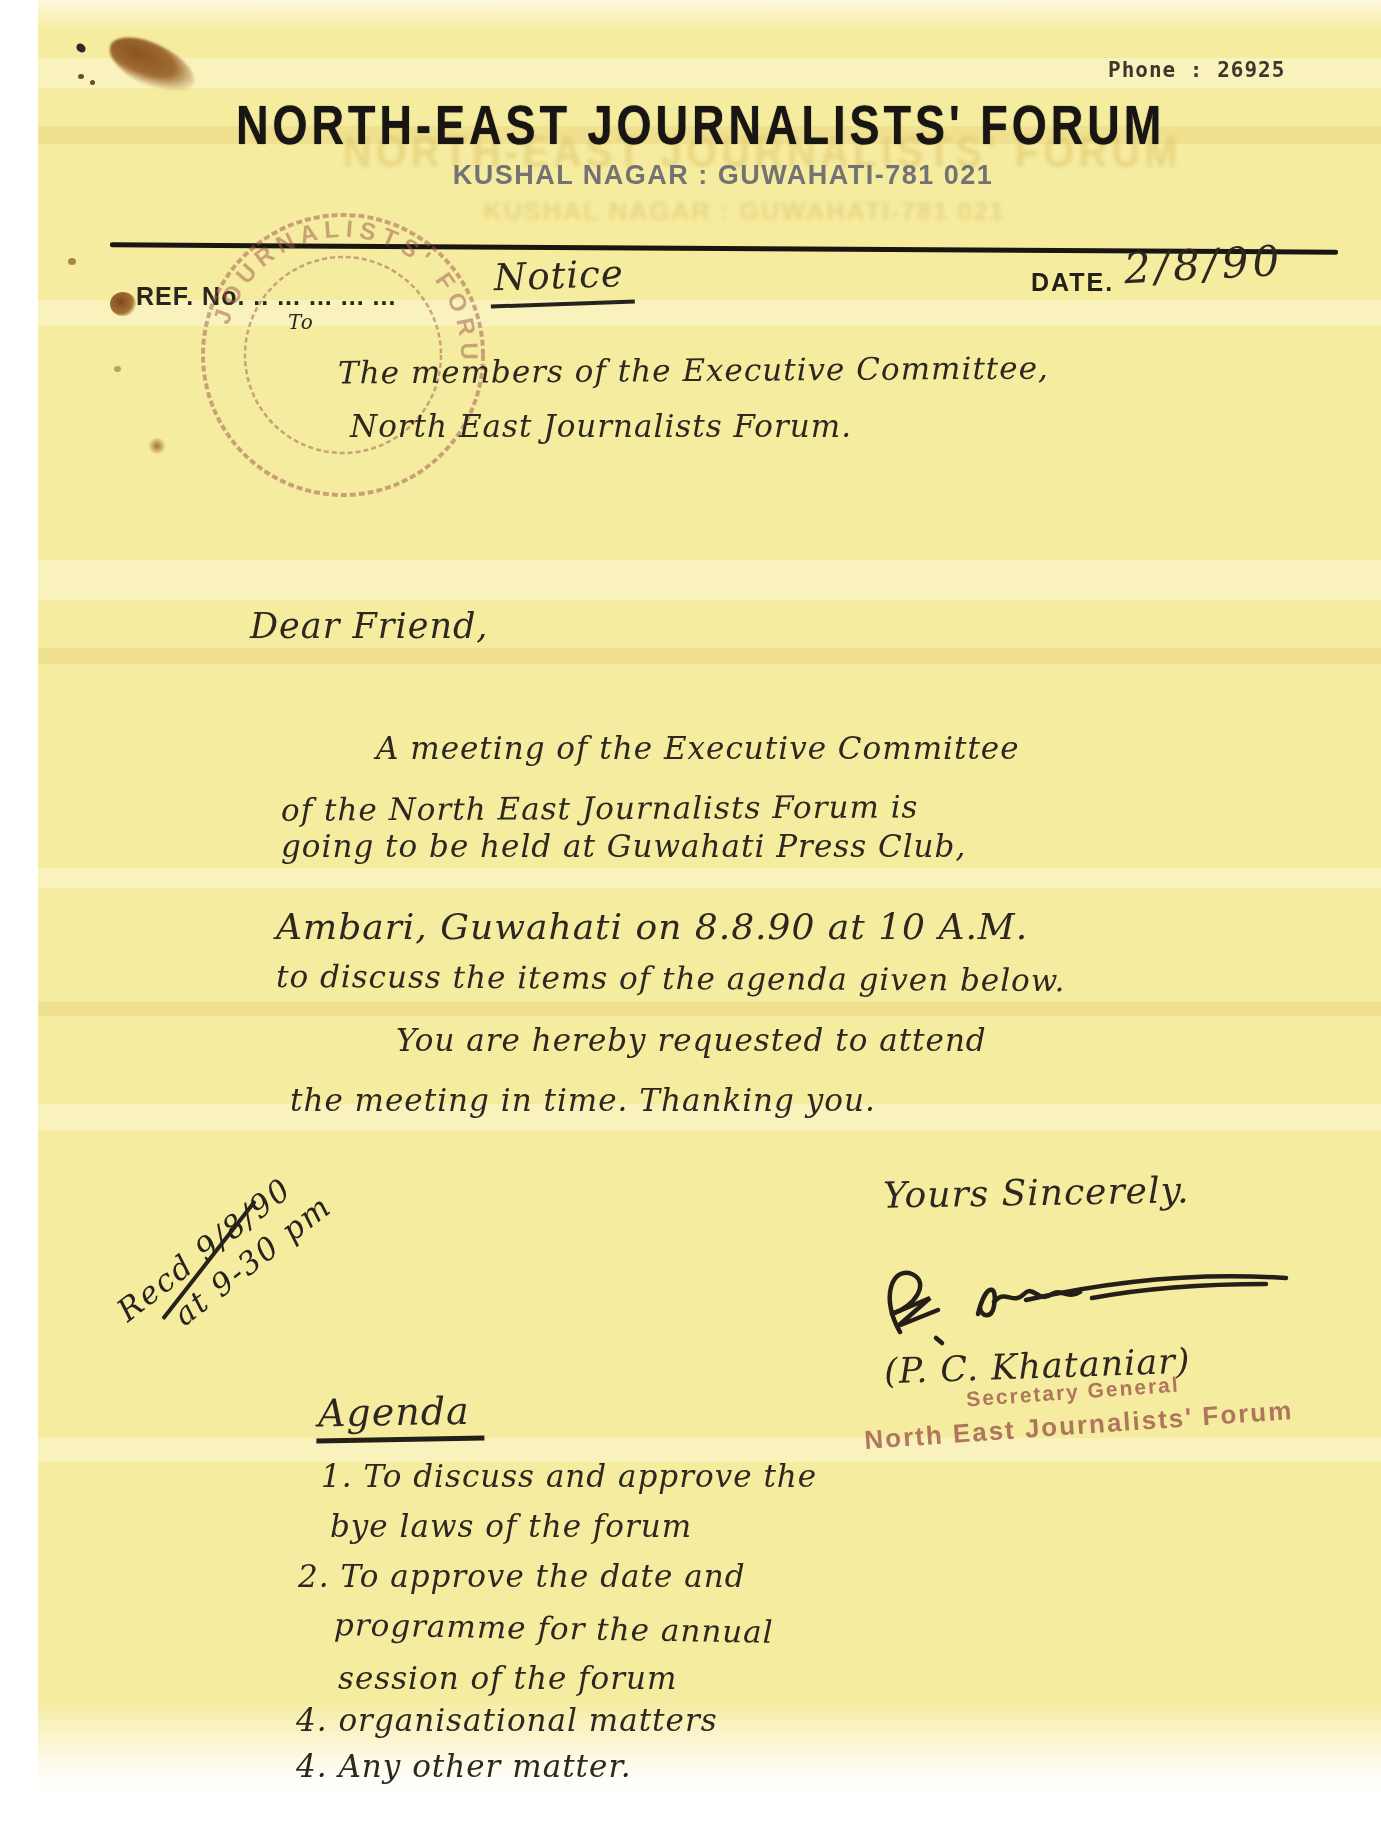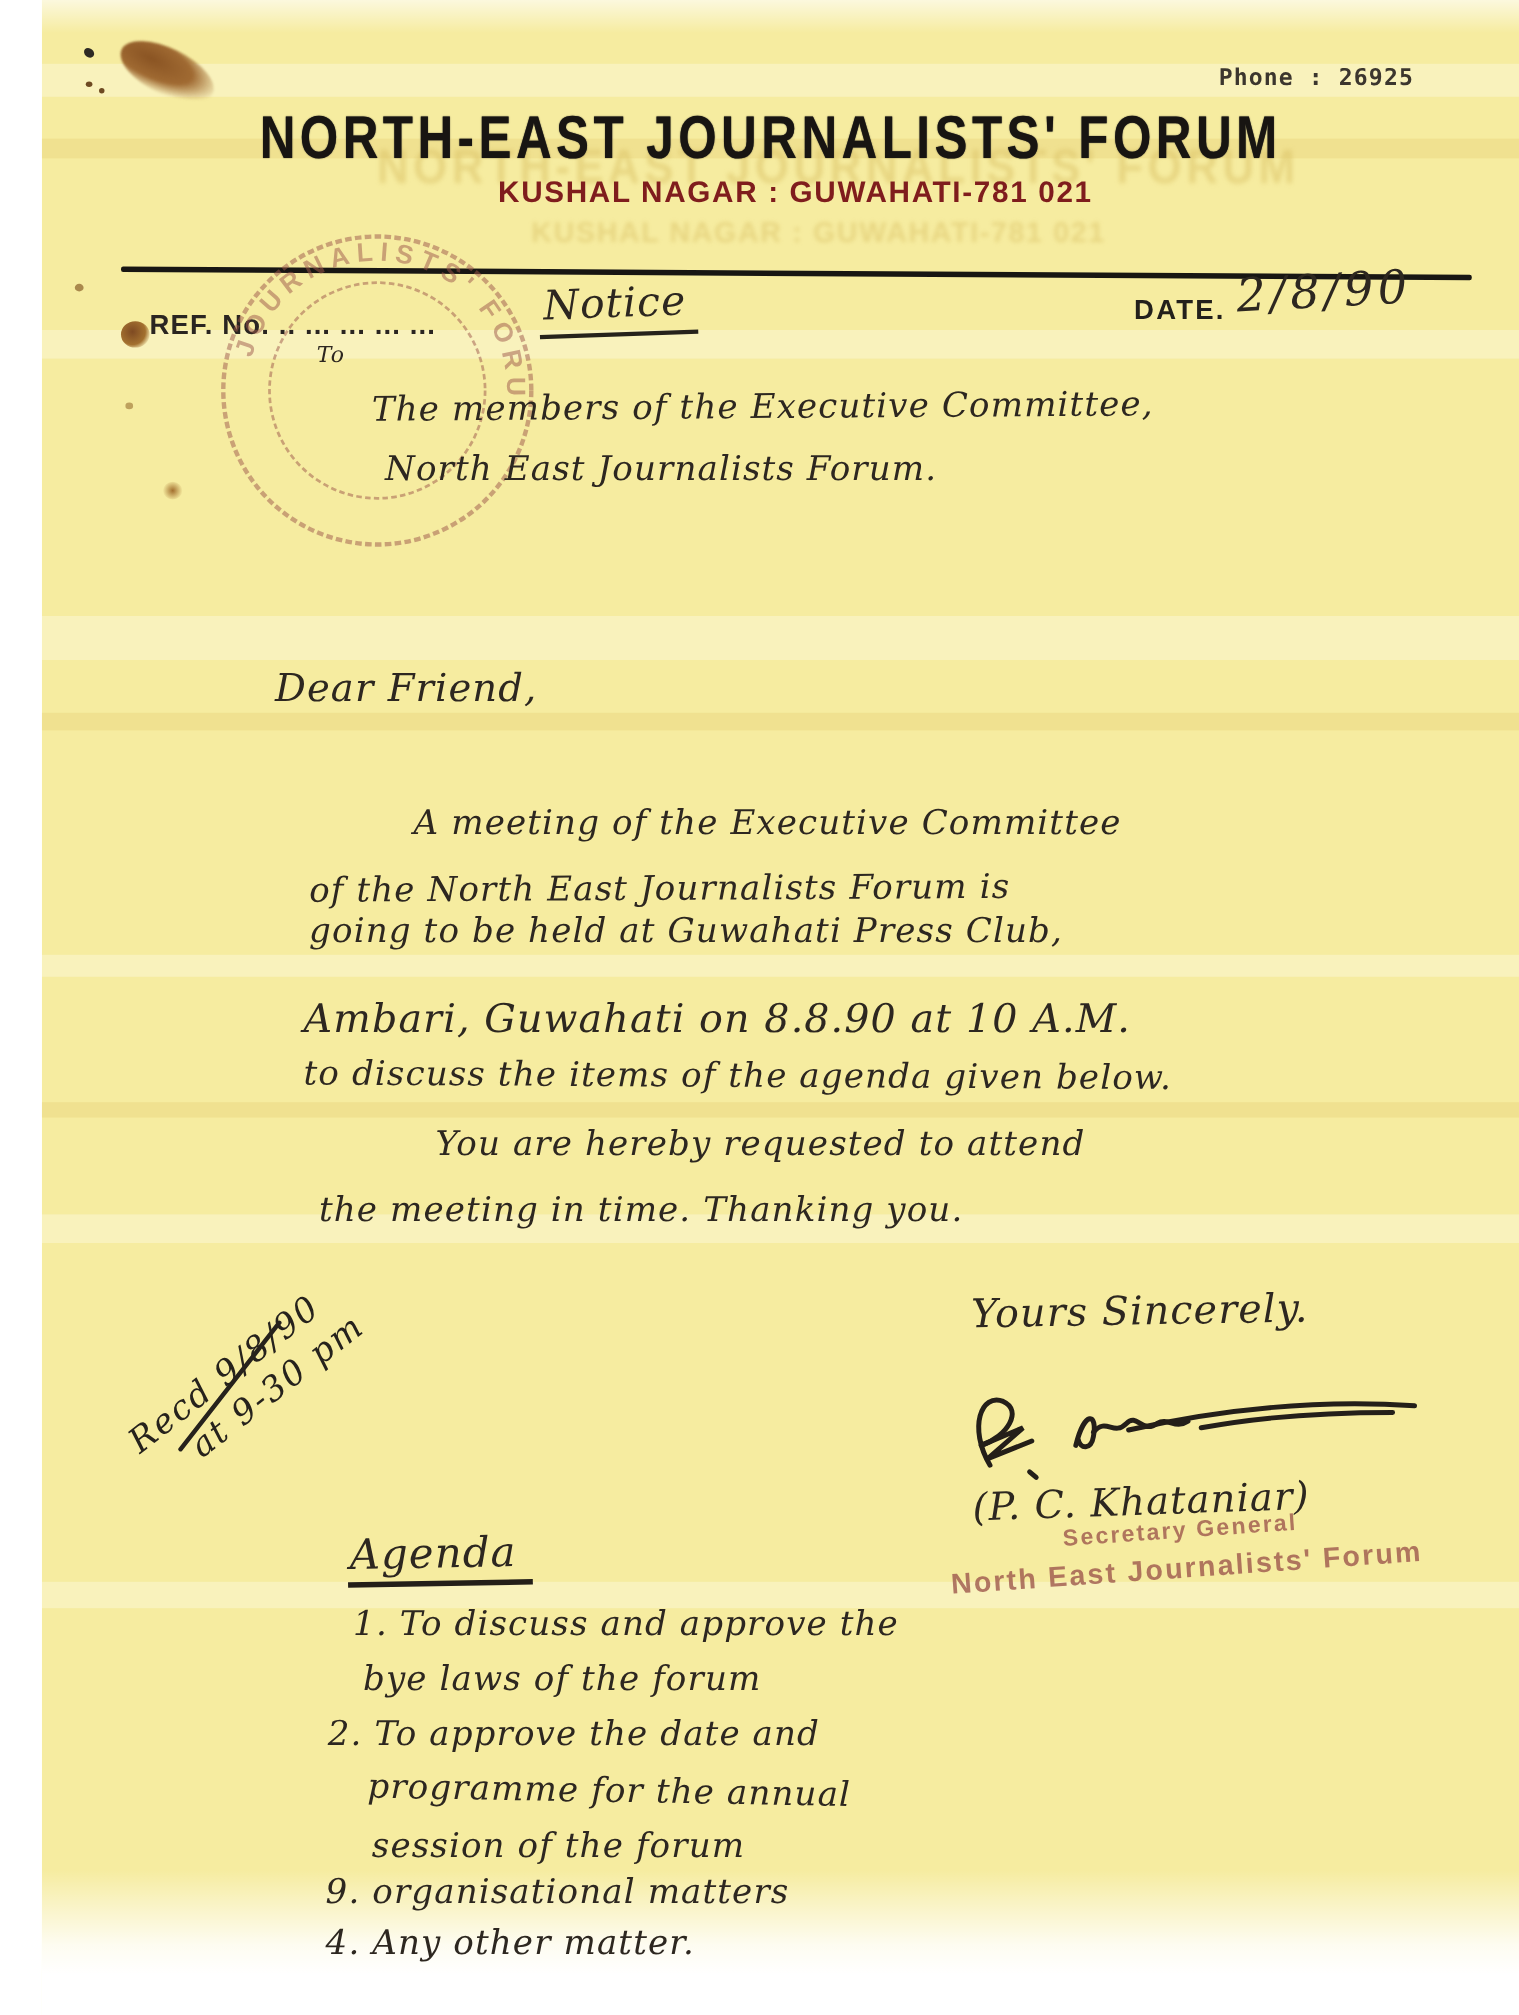--- a/index.html
+++ b/index.html
@@ -15,21 +15,21 @@
   .band{position:absolute;left:0;right:0;pointer-events:none;}
   .band.light{background:rgba(255,255,255,.30);}
   .band.dark{background:rgba(226,199,104,.28);}
   
   .phone{position:absolute;left:1070px;top:58px;font-family:"DejaVu Sans Mono",monospace;
          font-size:21px;font-weight:bold;color:#3c362e;letter-spacing:1px;}
   .org{position:absolute;left:50%;top:94px;transform:translateX(-53%) scaleY(1.22);
        transform-origin:center top;font-size:45px;font-weight:800;color:#181512;
        letter-spacing:4px;white-space:nowrap;text-shadow:0 0 1px #33302a;}
   .addr{position:absolute;left:50%;top:160px;transform:translateX(-51%);
-        font-size:27px;font-weight:bold;color:#7f1d1d;letter-spacing:1.5px;white-space:nowrap;}
+        font-size:27px;font-weight:bold;color:#737373;letter-spacing:1.5px;white-space:nowrap;}
   .ghost{position:absolute;left:50%;color:#dcc469;opacity:.55;filter:blur(2px);
          font-weight:800;white-space:nowrap;pointer-events:none;}
   .ghost1{top:130px;transform:translateX(-46%) scaleY(1.1);font-size:40px;letter-spacing:4px;}
   .ghost2{top:196px;transform:translateX(-47%);font-size:26px;letter-spacing:1.5px;}
   .rule{position:absolute;left:72px;top:246px;width:1228px;height:5px;background:#181613;
         transform:rotate(.35deg);border-radius:2px;}
   .ref{position:absolute;left:98px;top:282px;font-size:25px;font-weight:bold;color:#2a2521;
        letter-spacing:1px;}
   .dlabel{position:absolute;left:993px;top:268px;font-size:25px;font-weight:bold;color:#23201b;
           letter-spacing:2px;}
@@ -172,15 +172,15 @@
     <span class="hwline">at 9-30 pm</span>
   </div>
   <div class="recd-slash"></div>
 
   <div class="hw agendah">Agenda</div>
   <div class="hw a0">1. To discuss and approve the</div>
   <div class="hw a1">bye laws of the forum</div>
   <div class="hw a2">2. To approve the date and</div>
   <div class="hw a3">programme for the annual</div>
   <div class="hw a4">session of the forum</div>
-  <div class="hw a5">9. organisational matters</div>
+  <div class="hw a5">4. organisational matters</div>
   <div class="hw a6">4. Any other matter.</div>
 </div>
 
 </body></html>

